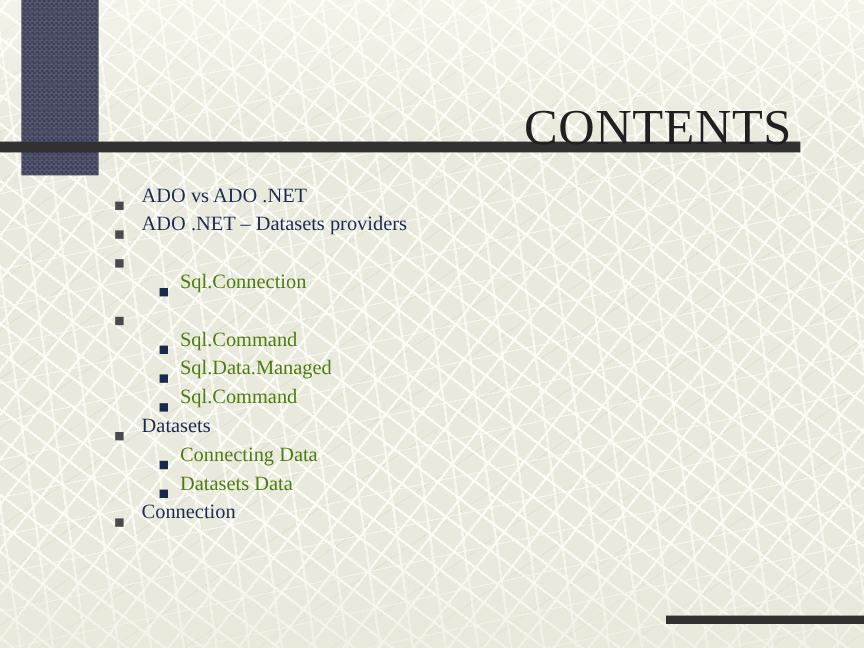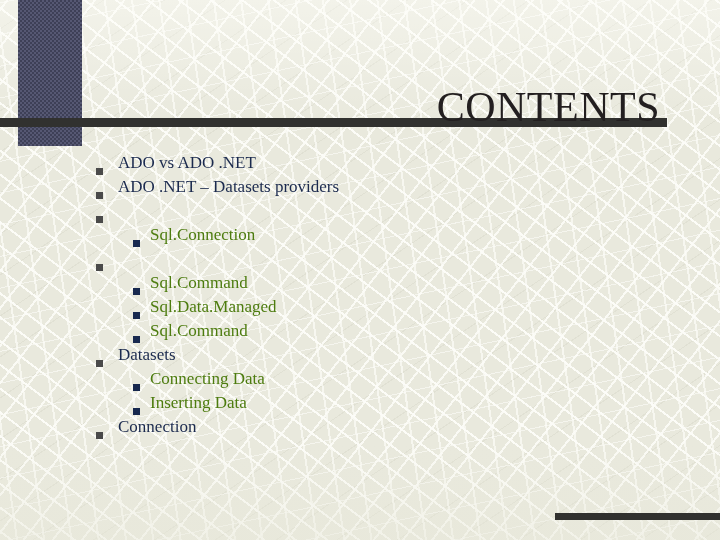--- a/index.html
+++ b/index.html
@@ -202,21 +202,21 @@
       <div class="bullet-row level-1">
         <span class="bullet-marker"></span>
         <span class="bullet-text">Datasets</span>
       </div>
       <div class="bullet-row level-2">
         <span class="bullet-marker"></span>
         <span class="bullet-text">Connecting Data</span>
       </div>
       <div class="bullet-row level-2">
         <span class="bullet-marker"></span>
-        <span class="bullet-text">Inserting Data</span>
+        <span class="bullet-text">Datasets Data</span>
       </div>
       <div class="bullet-row level-1">
         <span class="bullet-marker"></span>
         <span class="bullet-text">Connection</span>
       </div>
     </div>
 
   <div class="bottom-bar"></div>
 
 </div>

